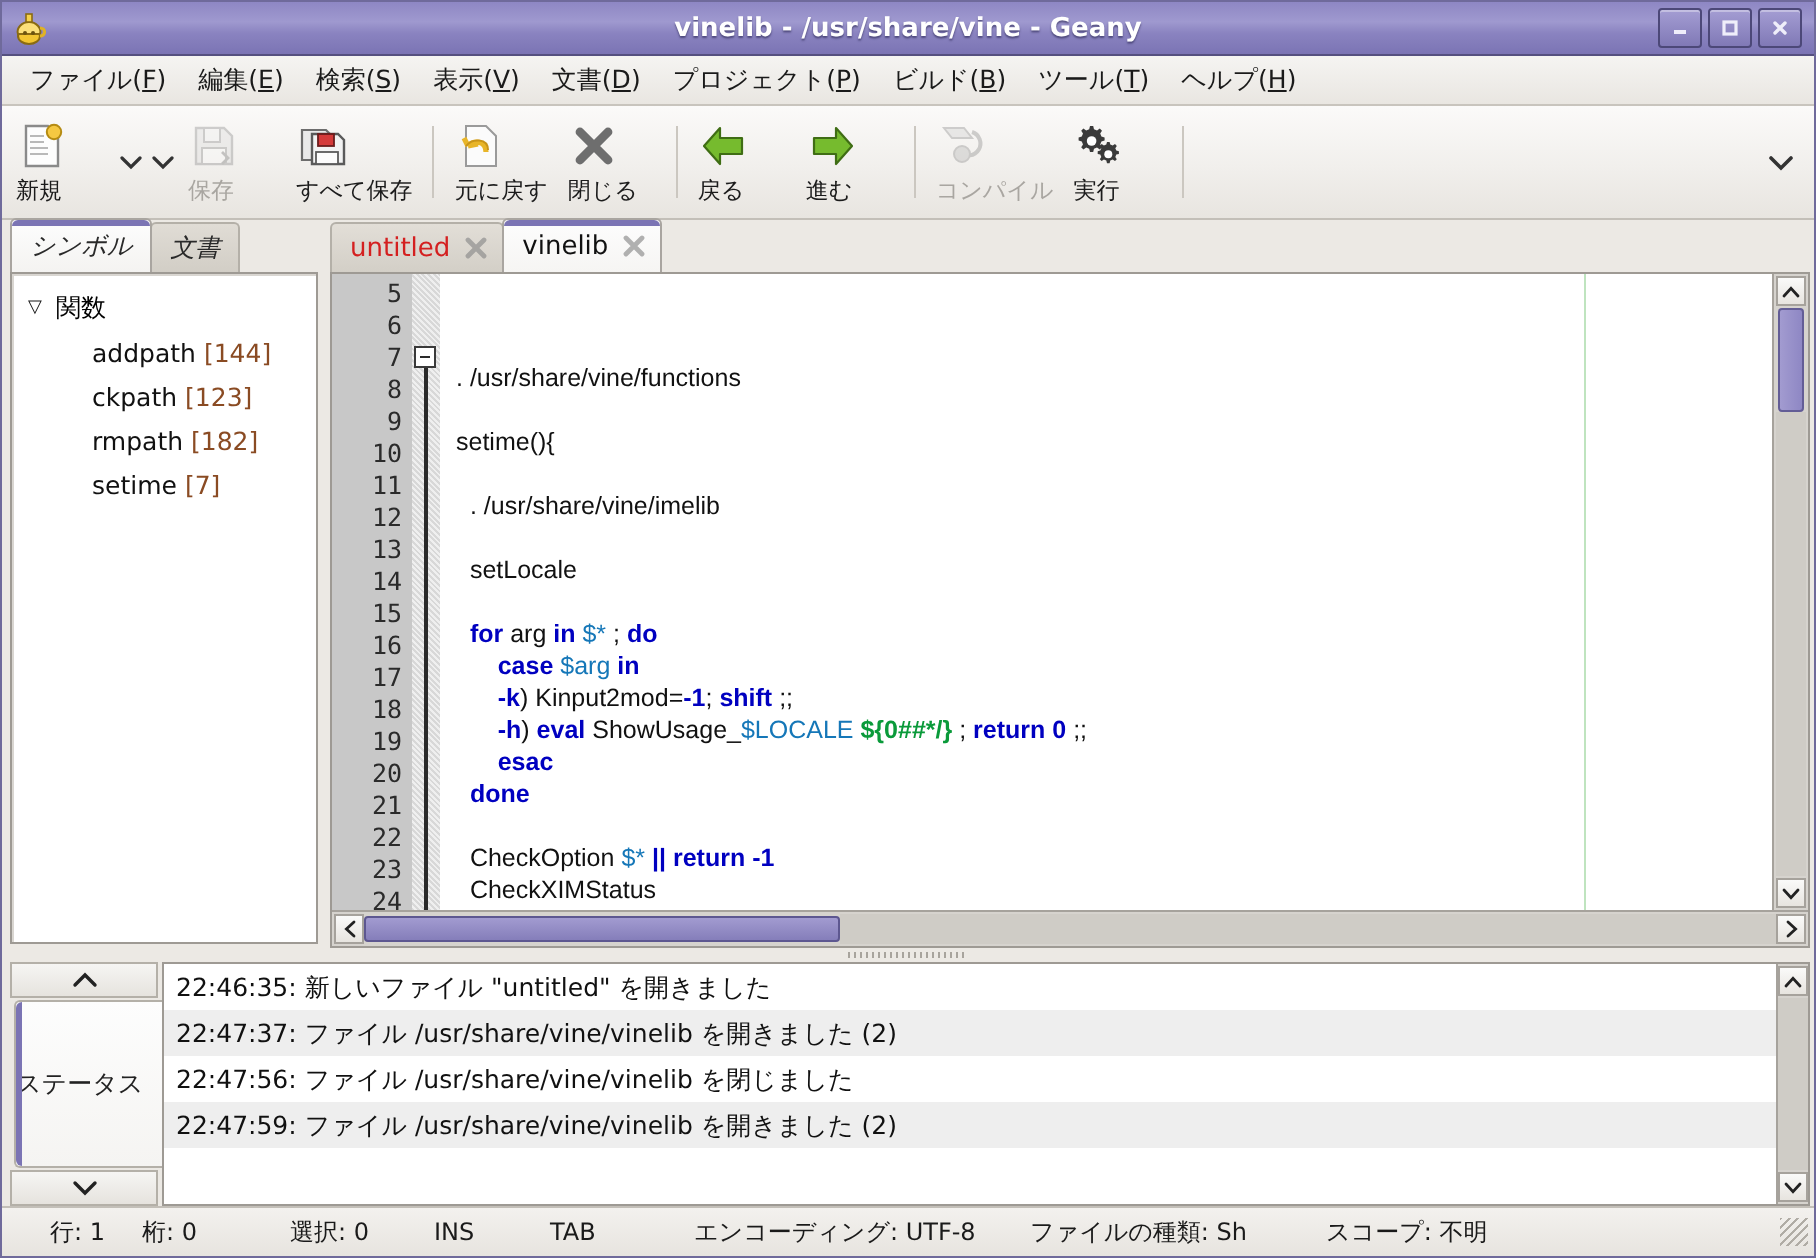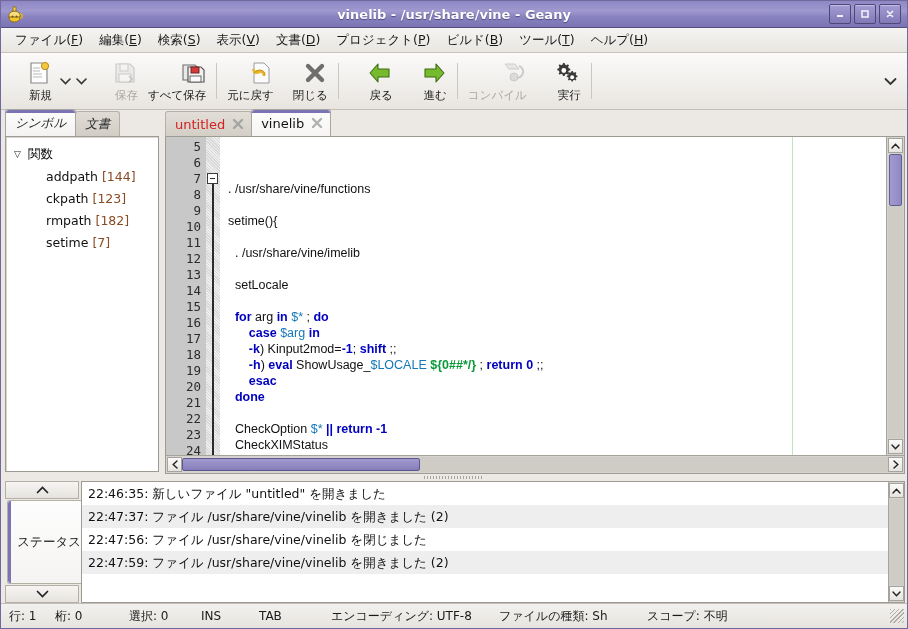--- a/index.html
+++ b/index.html
@@ -46,21 +46,21 @@
   .menuitem u{text-decoration:underline;}
 
   
   .toolbar{
     height:56px;flex:0 0 56px;display:flex;align-items:center;
     background:linear-gradient(to bottom,#fbfaf9 0%,#f1efec 55%,#e8e5e0 100%);
     border-bottom:1px solid #c3bfb8;padding:0 2px;position:relative;
   }
   .tbtn{
     min-width:54px;height:52px;display:flex;flex-direction:column;
-    align-items:flex-end;justify-content:flex-start;padding:4px 5px 0;
+    align-items:flex-start;justify-content:flex-start;padding:4px 5px 0;
     box-sizing:border-box;
   }
   .tbtn .ic{height:28px;display:flex;align-items:center;justify-content:center;}
   .tbtn .lbl{font-size:11.5px;margin-top:1px;color:#1b1b1b;white-space:nowrap;}
   .tbtn.disabled .lbl{color:#a9a6a1;}
   .tbtn.disabled .ic{opacity:.38;}
   .tb-arrow{
     width:16px;height:52px;display:flex;align-items:center;justify-content:center;
     color:#3a3a3a;
   }
@@ -192,21 +192,21 @@
   
   .msgpanel{height:122px;flex:0 0 122px;display:flex;padding:0 2px 0 2px;box-sizing:border-box;}
   .msg-tabs{
     width:78px;flex:0 0 78px;display:flex;flex-direction:column;align-items:stretch;
     background:#ece9e4;
   }
   .msg-arrow{height:18px;display:flex;align-items:center;justify-content:center;
              background:linear-gradient(to bottom,#f6f5f3,#e6e3de);
              border:1px solid #b4b0a8;margin:0 2px;box-sizing:border-box;}
   .msg-tab{
-    flex:1 1 auto;display:flex;align-items:center;justify-content:flex-end;font-size:12.5px;
+    flex:1 1 auto;display:flex;align-items:center;justify-content:flex-start;font-size:12.5px;
     background:linear-gradient(to bottom,#e1ddd6,#d2cec6);
     border:1px solid #b4b0a8;border-right:none;margin:1px 0 1px 4px;
     border-radius:3px 0 0 3px;position:relative;color:#222;
   }
   .msg-tab.active{
     background:linear-gradient(to bottom,#fdfdfd,#f5f4f2);
   }
   .msg-tab.active::before{
     content:"";position:absolute;left:0;top:0;bottom:0;width:3px;background:#7b74b4;
     border-radius:3px 0 0 3px;
@@ -219,21 +219,21 @@
   .msg-row{
     height:23px;line-height:23px;padding:0 0 0 6px;font-size:12.5px;color:#111;
     white-space:nowrap;overflow:hidden;
   }
   .msg-row:nth-child(even){background:#eeeeee;}
 
   
   .statusbar{
     height:24px;flex:0 0 24px;display:flex;align-items:center;
     background:linear-gradient(to bottom,#f3f1ee,#e7e4df);
-    border-top:1px solid #c3bfb8;font-size:12px;color:#1a1a1a;padding-left:8px;
+    border-top:1px solid #c3bfb8;font-size:12px;color:#1a1a1a;padding-left:24px;
     gap:0;
   }
   .st{white-space:nowrap;}
   .st-grip{margin-left:auto;width:14px;height:14px;margin-right:3px;
     background:repeating-linear-gradient(135deg,#b0aca5 0 1px,transparent 1px 3px);}
 </style>
 </head>
 <body>
 
 <div id="app">

